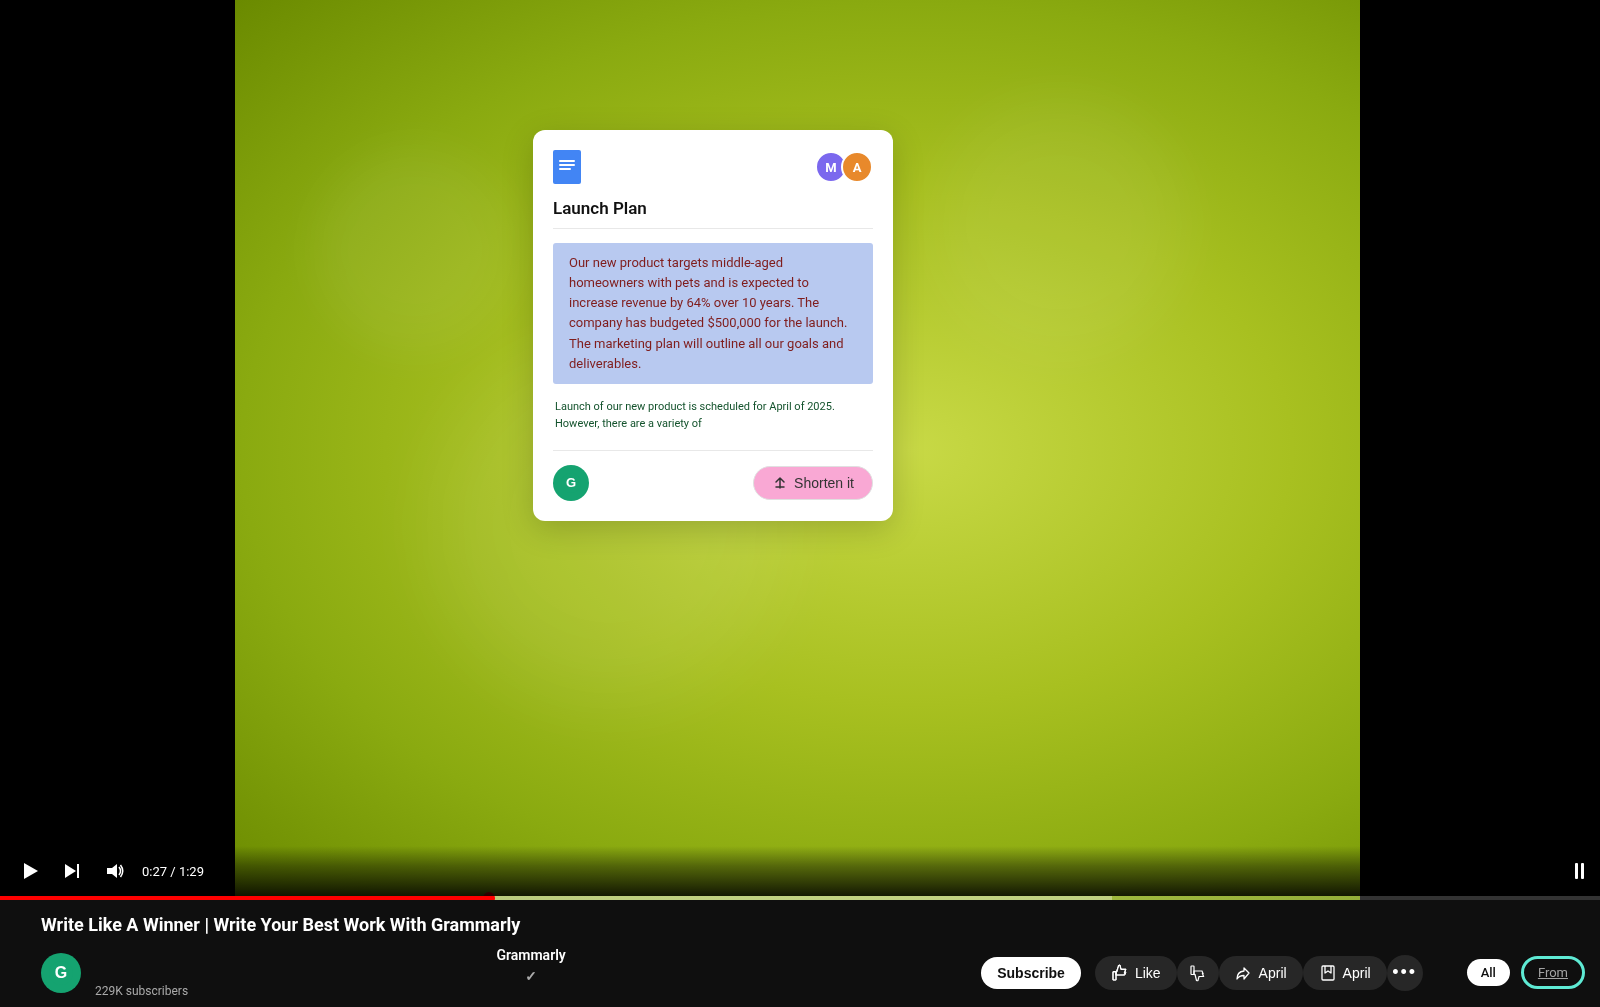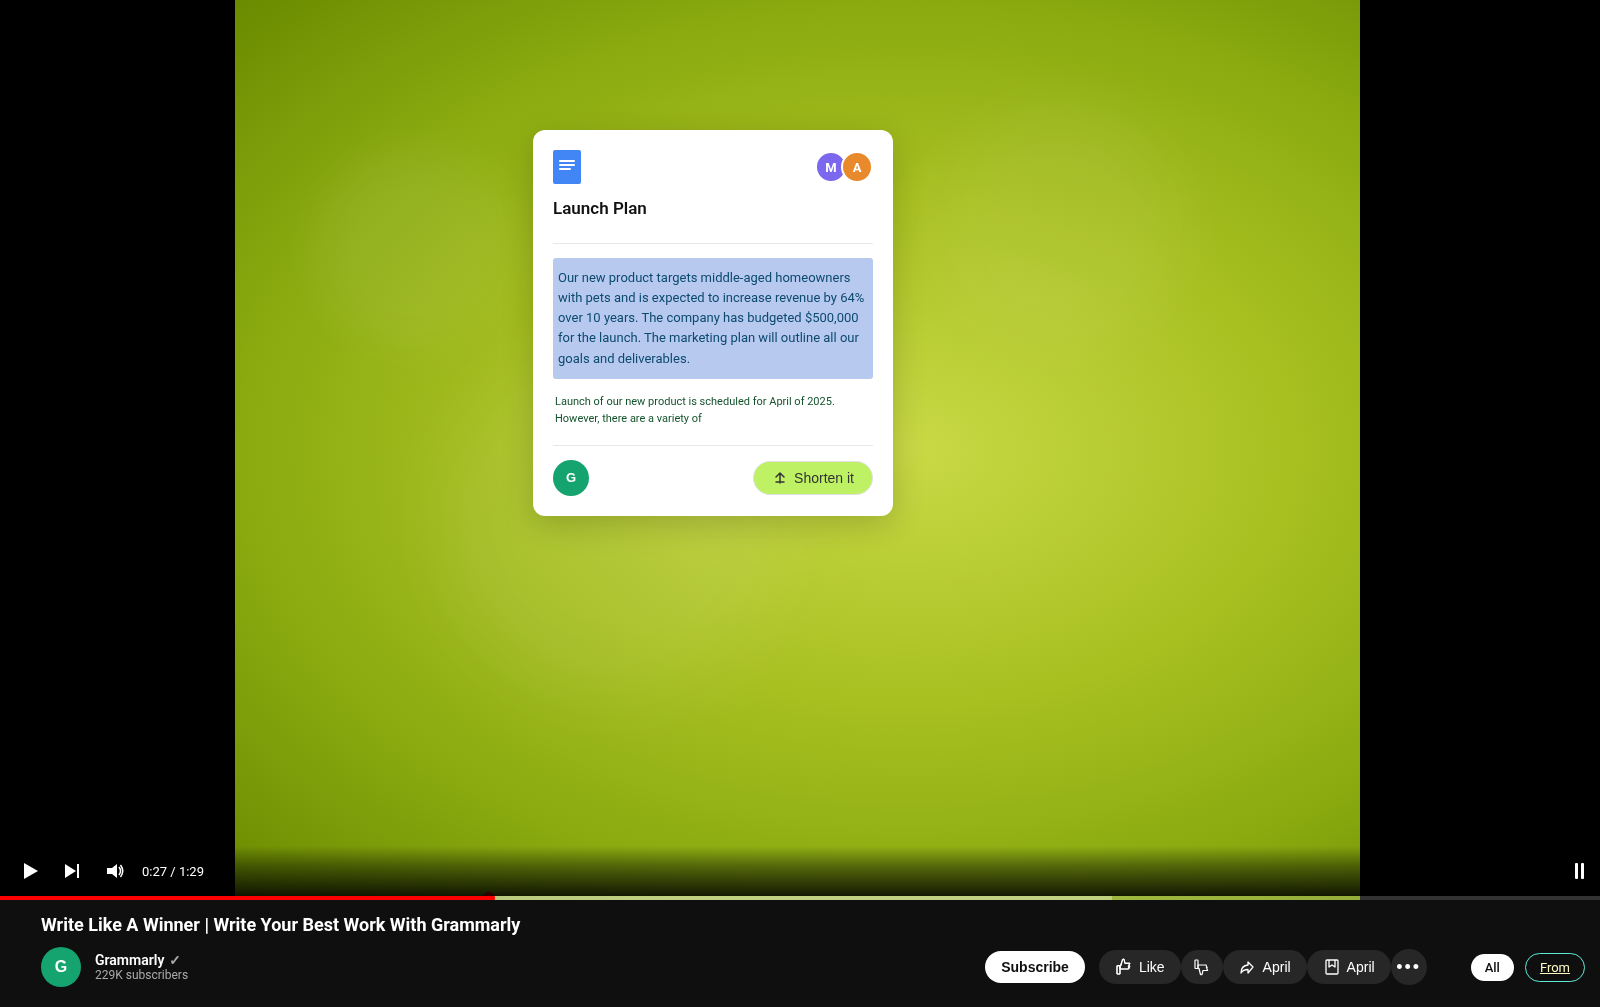--- a/index.html
+++ b/index.html
@@ -112,31 +112,31 @@
       border: 2px solid #fff;
     }
     .avatar-m { background: #7b68ee; margin-right: -6px; }
     .avatar-a { background: #e8892b; }
 
     .doc-title {
       font-size: 17px;
       font-weight: 600;
       margin-bottom: 14px;
       color: #111;
-      padding-bottom: 25px;
+      padding-bottom: 10px;
       border-bottom: 1px solid #e8e8e8;
     }
 
     .doc-text-highlighted {
       background: #b8c9f0;
       border-radius: 3px;
-      padding: 10px 5px;
+      padding: 10px 16px;
       font-size: 13px;
       line-height: 1.55;
-      color: #0c4a6e;
+      color: #7f1d1d;
       margin-bottom: 14px;
     }
 
     .doc-text-normal {
       font-size: 11px;
       line-height: 1.55;
       color: #14532d;
       padding: 0 2px;
       overflow: hidden;
       max-height: 55px;
@@ -153,21 +153,21 @@
     }
 
     .grammarly-icon {
       width: 36px; height: 36px;
       background: #15a370;
       border-radius: 50%;
       display: flex; align-items: center; justify-content: center;
     }
 
     .shorten-btn {
-      background: #bef264;
+      background: #f9a8d4;
       border: 1px solid #e0e0e0;
       border-radius: 20px;
       padding: 8px 18px;
       font-size: 14px;
       font-weight: 500;
       color: #333;
       display: flex;
       align-items: center;
       gap: 6px;
       cursor: pointer;
@@ -275,21 +275,21 @@
     }
 
     .channel-info {
       flex: 1;
     }
 
     .channel-name {
       font-size: 14px;
       font-weight: 600;
       color: #fff;
-      display: flex; align-items: center; gap: 5px;
+      display: flex; align-items: center; gap: 5px; flex-direction: column;
     }
 
     .verified-badge {
       color: #aaa;
       font-size: 14px;
     }
 
     .subscribers {
       font-size: 12px;
       color: #aaa;
@@ -339,22 +339,22 @@
       color: #0f0f0f;
       border-radius: 20px;
       padding: 6px 14px;
       font-size: 13px;
       font-weight: 500;
       cursor: pointer;
     }
 
     .chip-outline {
       background: transparent;
-      border: 1px solid #5eead4;
-      color: #fef9c3;
+      border: 3px solid #5eead4;
+      color: #a3a3a3;
       border-radius: 20px;
       padding: 6px 14px;
       font-size: 13px;
       cursor: pointer;
       text-decoration: underline;
     }
   </style>
 </head>
 <body>
 

